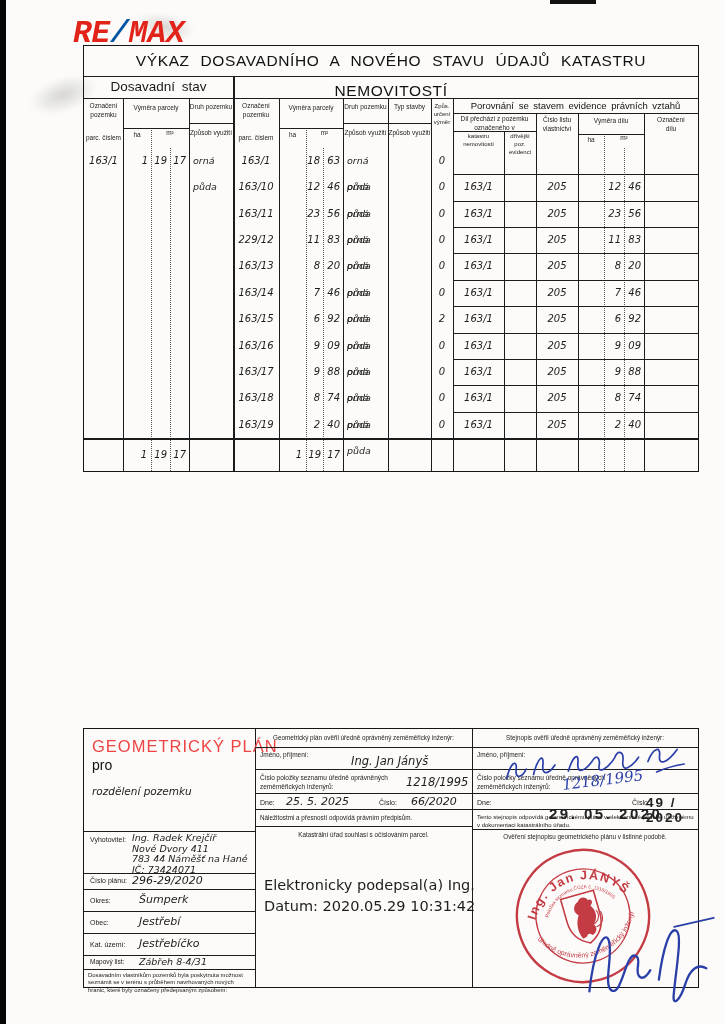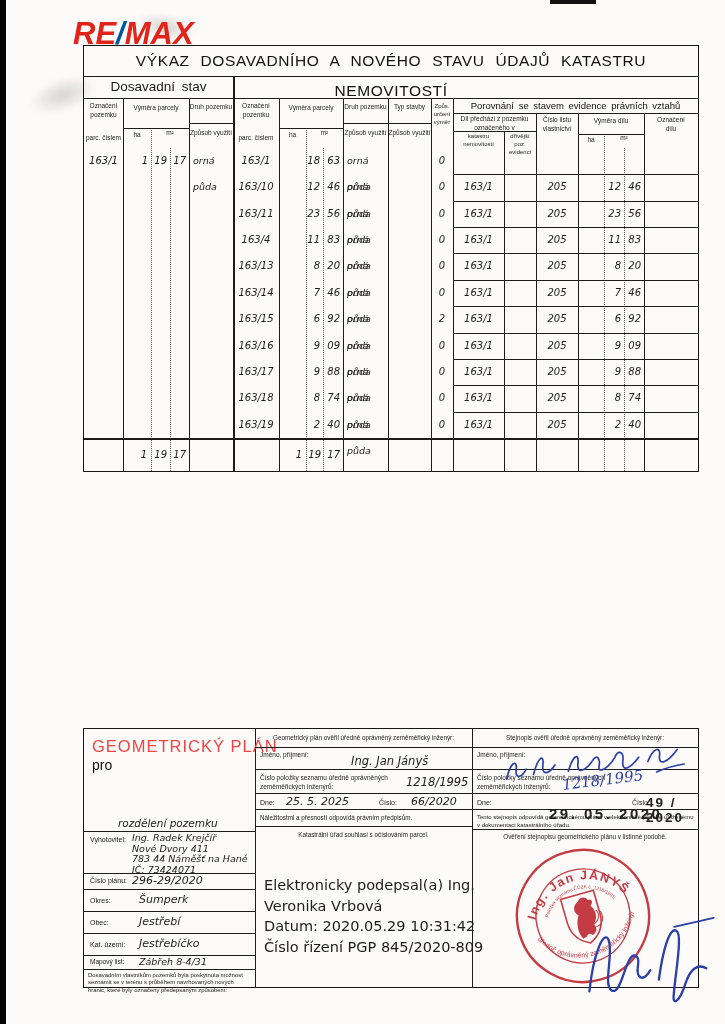--- a/index.html
+++ b/index.html
@@ -18,21 +18,21 @@
 </head>
 <body>
 
 <div id="page">
 
   <div class="abs" style="left:0;top:0;width:6px;height:1024px;background:#050505;"></div>
   <div class="abs" style="left:550px;top:0;width:46px;height:4px;background:#111;"></div>
   <div class="smudge" style="left:28px;top:78px;width:70px;height:34px;transform:rotate(-18deg);"></div>
   <div class="smudge" style="left:135px;top:14px;width:60px;height:26px;transform:rotate(12deg);"></div>
 
-  <div class="abs" style="left:73px;top:16px;font-weight:bold;font-style:italic;font-size:31px;letter-spacing:0px;font-family:Liberation Sans, sans-serif;">
+  <div class="abs" style="left:73px;top:16px;font-weight:bold;font-style:italic;font-size:31px;letter-spacing:0px;font-family:Liberation Mono, monospace;">
     <span style="color:#e2231a;">RE</span><span style="color:#0054a4;">/</span><span style="color:#e2231a;">MAX</span>
   </div>
 
   <div id="tbl" class="abs" style="left:83px;top:45px;width:614px;height:425px;border:1.6px solid #151515;box-sizing:content-box;">
 
     <div class="abs" style="left:0;top:30px;width:149px;height:22px;line-height:22px;text-align:center;font-size:13.5px;word-spacing:3px;">Dosavadní stav</div>
 
     <div class="abs" style="left:0;top:0;width:614px;height:30px;line-height:30px;text-align:center;font-size:15.5px;letter-spacing:.6px;word-spacing:6px;color:#111;">VÝKAZ DOSAVADNÍHO A NOVÉHO STAVU ÚDAJŮ KATASTRU NEMOVITOSTÍ</div>
 
     <div class="lbl" style="left:0;top:56px;width:39px;">Označení
@@ -137,21 +137,21 @@
       <div class="cellv" style="left: 540px; top: 128.36px; width: 20px; height: 26.36px; line-height: 26.36px; font-size: 10px; text-align: right; padding-right: 3px;">46</div>
       <div class="cellv" style="left: 149px; top: 154.72px; width: 46px; height: 26.36px; line-height: 26.36px; font-size: 10px; text-align: center;">163/11</div>
       <div class="cellv" style="left: 222px; top: 154.72px; width: 17px; height: 26.36px; line-height: 26.36px; font-size: 10px; text-align: right; padding-right: 3px;">23</div>
       <div class="cellv" style="left: 239px; top: 154.72px; width: 20px; height: 26.36px; line-height: 26.36px; font-size: 10px; text-align: right; padding-right: 3px;">56</div>
       <div class="cellv" style="left: 259px; top: 154.72px; width: 45px; height: 26.36px; line-height: 26.36px; font-size: 9.5px; padding-left: 4px;">orná půda</div>
       <div class="cellv" style="left: 347px; top: 154.72px; width: 22px; height: 26.36px; line-height: 26.36px; font-size: 10px; text-align: center;">0</div>
       <div class="cellv" style="left: 369px; top: 154.72px; width: 51px; height: 26.36px; line-height: 26.36px; font-size: 10px; text-align: center;">163/1</div>
       <div class="cellv" style="left: 452px; top: 154.72px; width: 42px; height: 26.36px; line-height: 26.36px; font-size: 10px; text-align: center;">205</div>
       <div class="cellv" style="left: 520px; top: 154.72px; width: 20px; height: 26.36px; line-height: 26.36px; font-size: 10px; text-align: right; padding-right: 3px;">23</div>
       <div class="cellv" style="left: 540px; top: 154.72px; width: 20px; height: 26.36px; line-height: 26.36px; font-size: 10px; text-align: right; padding-right: 3px;">56</div>
-      <div class="cellv" style="left: 149px; top: 181.08px; width: 46px; height: 26.36px; line-height: 26.36px; font-size: 10px; text-align: center;">163/4</div>
+      <div class="cellv" style="left: 149px; top: 181.08px; width: 46px; height: 26.36px; line-height: 26.36px; font-size: 10px; text-align: center;">229/12</div>
       <div class="cellv" style="left: 222px; top: 181.08px; width: 17px; height: 26.36px; line-height: 26.36px; font-size: 10px; text-align: right; padding-right: 3px;">11</div>
       <div class="cellv" style="left: 239px; top: 181.08px; width: 20px; height: 26.36px; line-height: 26.36px; font-size: 10px; text-align: right; padding-right: 3px;">83</div>
       <div class="cellv" style="left: 259px; top: 181.08px; width: 45px; height: 26.36px; line-height: 26.36px; font-size: 9.5px; padding-left: 4px;">orná půda</div>
       <div class="cellv" style="left: 347px; top: 181.08px; width: 22px; height: 26.36px; line-height: 26.36px; font-size: 10px; text-align: center;">0</div>
       <div class="cellv" style="left: 369px; top: 181.08px; width: 51px; height: 26.36px; line-height: 26.36px; font-size: 10px; text-align: center;">163/1</div>
       <div class="cellv" style="left: 452px; top: 181.08px; width: 42px; height: 26.36px; line-height: 26.36px; font-size: 10px; text-align: center;">205</div>
       <div class="cellv" style="left: 520px; top: 181.08px; width: 20px; height: 26.36px; line-height: 26.36px; font-size: 10px; text-align: right; padding-right: 3px;">11</div>
       <div class="cellv" style="left: 540px; top: 181.08px; width: 20px; height: 26.36px; line-height: 26.36px; font-size: 10px; text-align: right; padding-right: 3px;">83</div>
       <div class="cellv" style="left: 149px; top: 207.44px; width: 46px; height: 26.36px; line-height: 26.36px; font-size: 10px; text-align: center;">163/13</div>
       <div class="cellv" style="left: 222px; top: 207.44px; width: 17px; height: 26.36px; line-height: 26.36px; font-size: 10px; text-align: right; padding-right: 3px;">8</div>
@@ -218,21 +218,21 @@
       <div class="cellv" style="left: 540px; top: 365.6px; width: 20px; height: 26.36px; line-height: 26.36px; font-size: 10px; text-align: right; padding-right: 3px;">40</div>
     </div>
 
   <div id="bbox" class="abs" style="left:83px;top:728px;width:614px;height:258px;border:1.6px solid #151515;">
 
     <div class="ln" style="left:171px;top:0;width:1.4px;height:258px;"></div>
     <div class="ln" style="left:388px;top:0;width:1.4px;height:258px;"></div>
 
     <div class="abs" style="left:8px;top:8px;font-size:16.5px;letter-spacing:1px;color:#ef4444;">GEOMETRICKÝ PLÁN</div>
     <div class="abs" style="left:8px;top:28px;font-size:14px;color:#111;">pro</div>
-    <div class="abs val" style="left:8px;top:88px;font-size:10.5px;margin-left:26px;">rozdělení pozemku</div>
+    <div class="abs val" style="left:8px;top:56px;font-size:10.5px;">rozdělení pozemku</div>
 
     <div class="ln" style="left:0;top:102px;width:171px;height:1px;"></div>
     <div class="abs" style="left:6px;top:107px;font-size:7px;">Vyhotovitel:</div>
     <div class="abs val" style="left:48px;top:104px;font-size:9.5px;line-height:10.5px;white-space:pre-line;">Ing. Radek Krejčíř
 Nové Dvory 411
 783 44 Náměšť na Hané
 IČ: 73424071</div>
 
     <div class="ln" style="left:0;top:144px;width:171px;height:1px;"></div>
     <div class="abs" style="left:6px;top:148px;font-size:7px;">Číslo plánu:</div>
@@ -270,23 +270,21 @@
     <div class="abs val" style="left:202px;top:66px;font-size:11px;">25. 5. 2025</div>
     <div class="abs" style="left:295px;top:70px;font-size:7px;">Číslo:</div>
     <div class="abs val" style="left:327px;top:66px;font-size:11px;">66/2020</div>
     <div class="ln" style="left:171px;top:80px;width:217px;height:1px;"></div>
     <div class="abs" style="left:176px;top:85px;font-size:6.3px;">Náležitostmi a přesností odpovídá právním předpisům.</div>
     <div class="ln" style="left:171px;top:97px;width:217px;height:1px;"></div>
     <div class="tinyhdr" style="left:171px;top:102px;width:217px;">Katastrální úřad souhlasí s očíslováním parcel.</div>
 
     <div class="abs" style="left:180px;top:146px;font-family:'DejaVu Sans',sans-serif;font-size:14.5px;line-height:20.5px;color:#1d1d1d;">
       <div>Elektronicky podepsal(a) Ing.</div>
-      <div>Veronika Vrbová</div>
       <div>Datum: 2020.05.29 10:31:42</div>
-      <div>Číslo řízení PGP 845/2020-809</div>
     </div>
 
     <div class="tinyhdr" style="left:388px;top:5px;width:226px;">Stejnopis ověřil úředně oprávněný zeměměřický inženýr:</div>
     <div class="ln" style="left:388px;top:18px;width:226px;height:1px;"></div>
     <div class="abs" style="left:393px;top:22px;font-size:6.5px;">Jméno, příjmení:</div>
     <div class="ln" style="left:388px;top:40px;width:226px;height:1px;"></div>
     <div class="abs" style="left:393px;top:44px;font-size:6.5px;line-height:1.4;white-space:pre-line;">Číslo položky seznamu úředně oprávněných
 zeměměřických inženýrů:</div>
     <div class="abs" style="left:478px;top:42px;font-size:15px;font-style:italic;font-family:'DejaVu Serif',serif;color:#2b3fa8;transform:rotate(-7deg);">1218/1995</div>
     <div class="ln" style="left:388px;top:64px;width:226px;height:1px;"></div>

